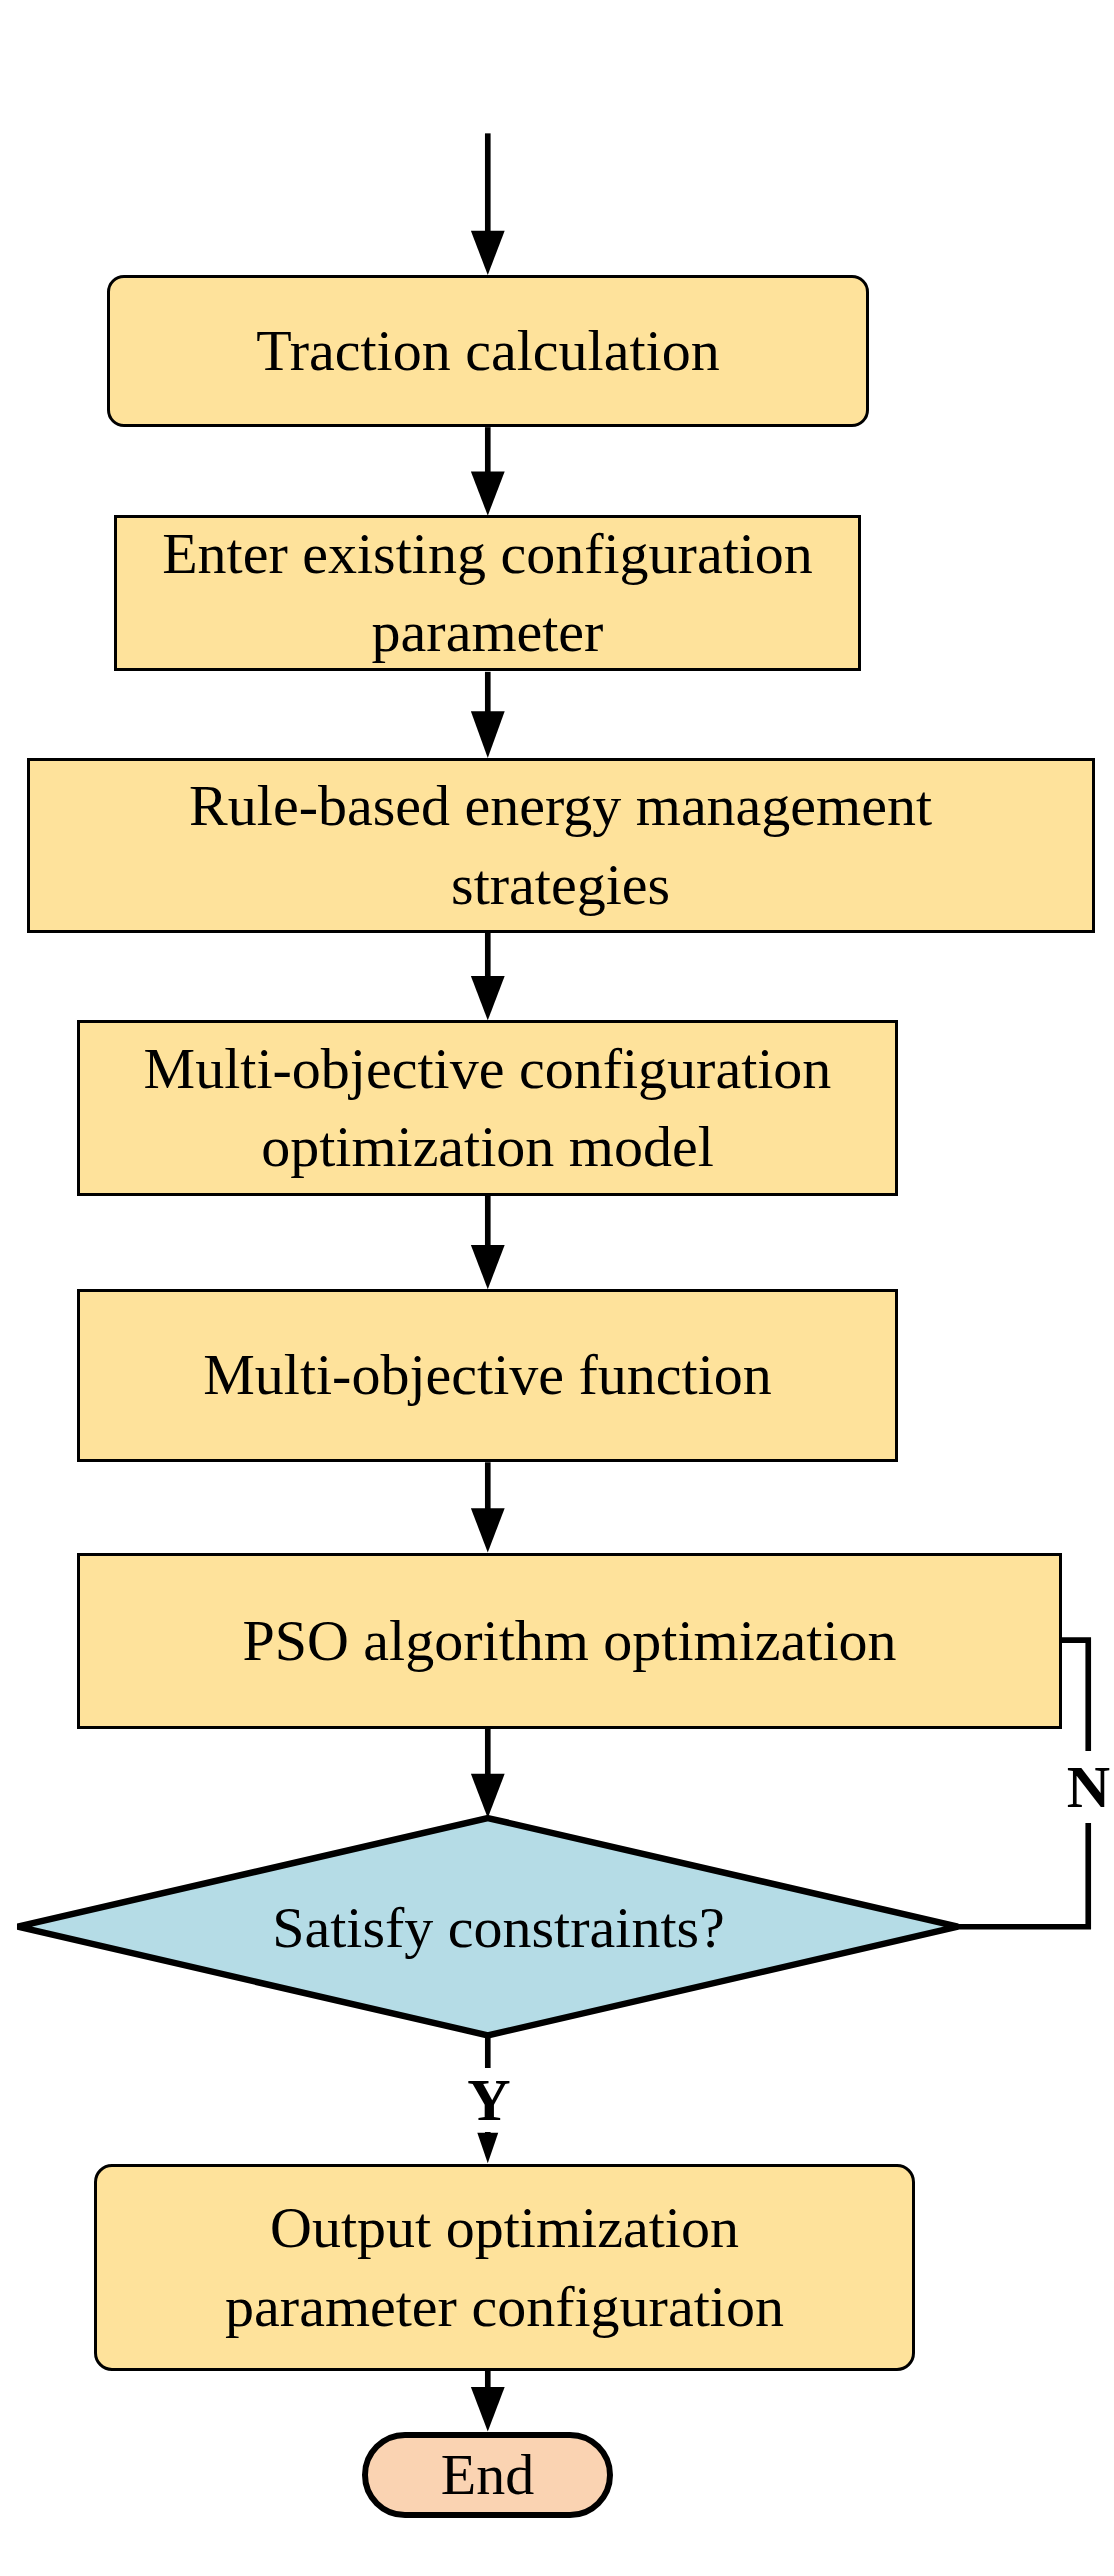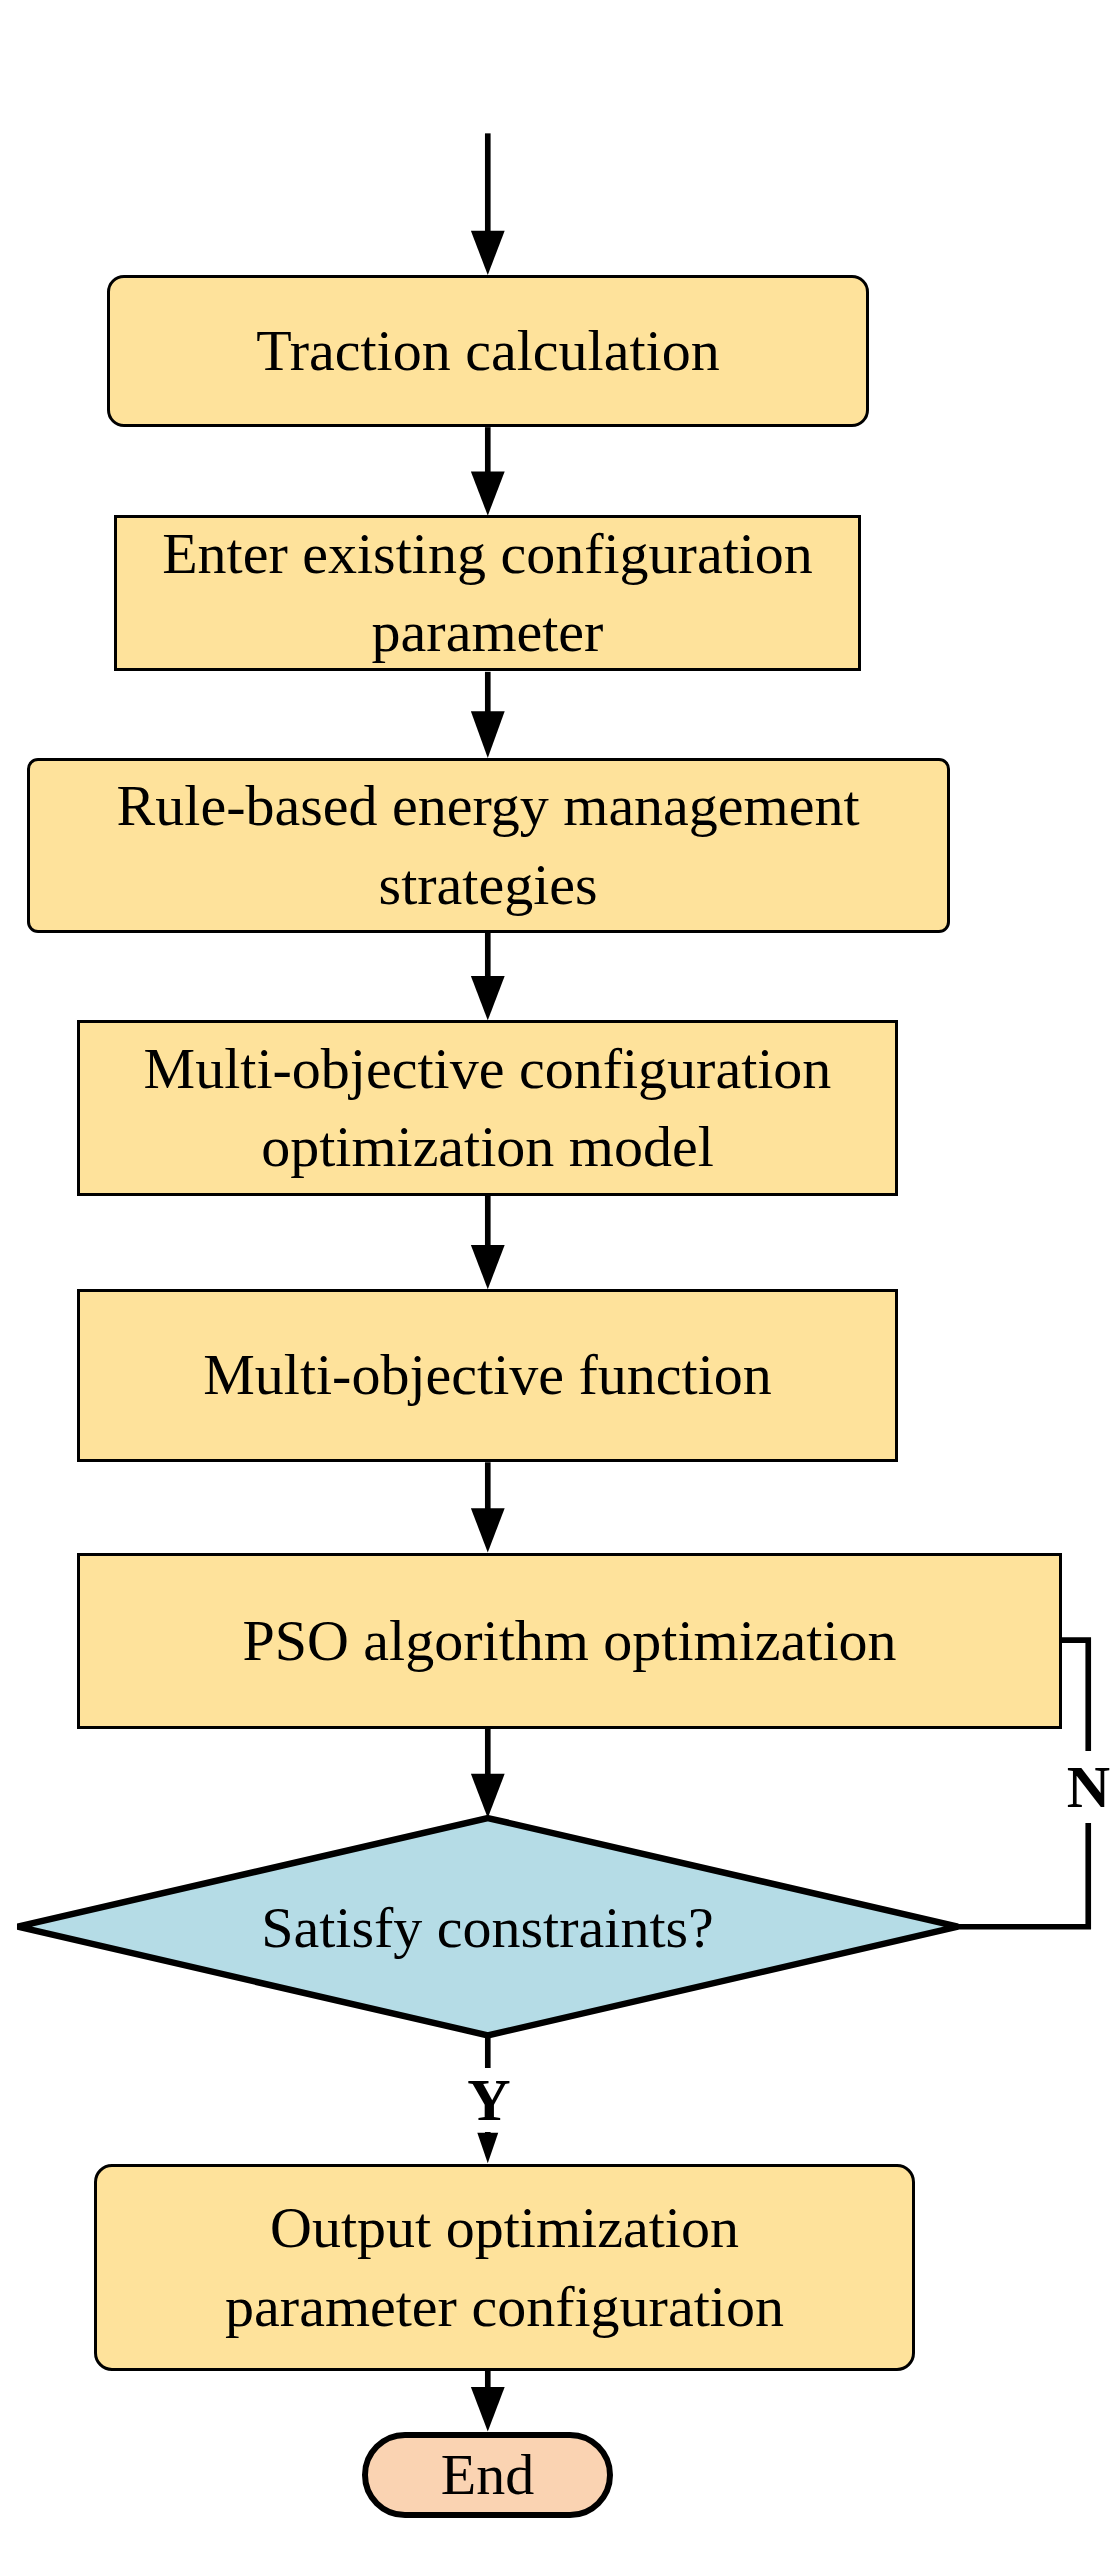--- a/index.html
+++ b/index.html
@@ -110,39 +110,39 @@
 
   <div class="node process" style="left:107px;top:275px;width:762px;height:152px;border-radius:17px;">
     <span class="line">Traction calculation</span>
   </div>
 
   <div class="node process" style="left:114px;top:515px;width:747px;height:156px;">
     <span class="line">Enter existing configuration</span>
     <span class="line">parameter</span>
   </div>
 
-  <div class="node process" style="left:26.6px;top:758px;width:923px;height:175px;border-radius:11px;">
+  <div class="node process" style="left:26.6px;top:758px;width:1068px;height:175px;">
     <span class="line">Rule-based energy management</span>
     <span class="line">strategies</span>
   </div>
 
   <div class="node process" style="left:77px;top:1020px;width:821px;height:176px;">
     <span class="line">Multi-objective configuration</span>
     <span class="line">optimization model</span>
   </div>
 
   <div class="node process" style="left:77px;top:1289px;width:821px;height:173px;">
     <span class="line">Multi-objective function</span>
   </div>
 
   <div class="node process" style="left:77px;top:1553px;width:985px;height:176px;">
     <span class="line">PSO algorithm optimization</span>
   </div>
 
-  <div class="decision-label" style="left:85px;top:1887px;width:805px;height:81px;">
+  <div class="decision-label" style="left:96px;top:1887px;width:805px;height:81px;">
     <span class="line">Satisfy constraints?</span>
   </div>
 
   <div class="node process" style="left:94px;top:2164px;width:821px;height:207px;border-radius:18px;">
     <span class="line">Output optimization</span>
     <span class="line">parameter configuration</span>
   </div>
 
   <div class="node terminal" style="left:362px;top:2432px;width:251px;height:86px;">
     <span class="line">End</span>

